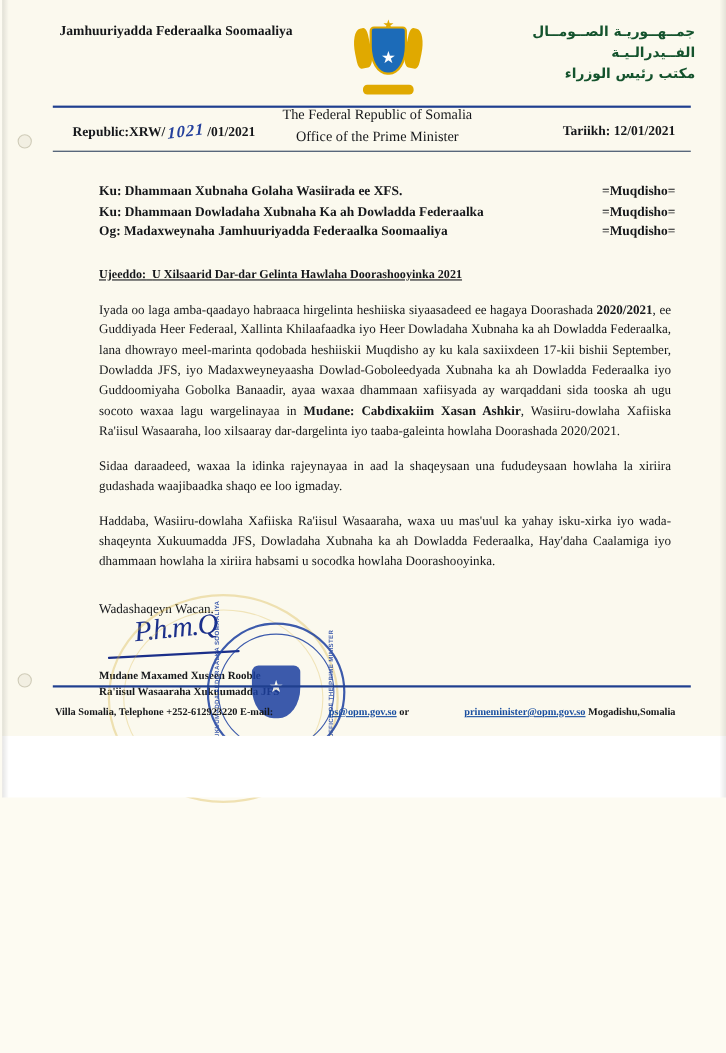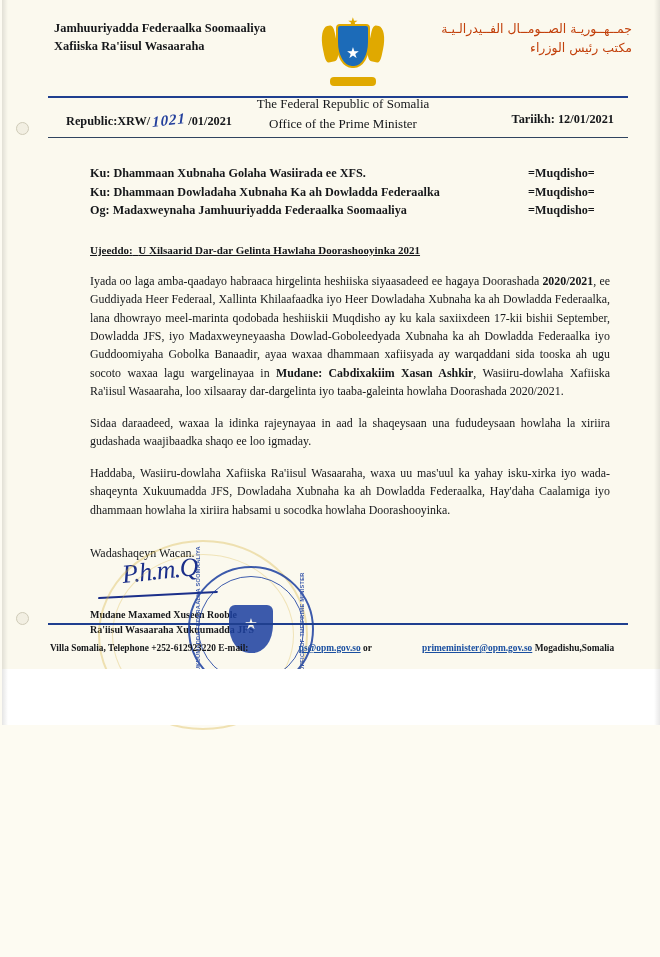--- a/index.html
+++ b/index.html
@@ -49,24 +49,24 @@
     font-family: "Liberation Serif", serif;
     font-weight: bold;
     font-size: 12.4px;
     line-height: 1.45;
     color: #15171a;
     padding-top: 6px;
     width: 230px;
   }
   .hdr-right {
     font-family: "DejaVu Sans", sans-serif;
-    font-weight: normal;
+    font-weight: bold;
     font-size: 12.5px;
     line-height: 1.5;
-    color: #c2410c;
+    color: #14532d;
     text-align: right;
     direction: rtl;
     padding-top: 6px;
     width: 210px;
   }
   .crest {
     width: 62px; height: 74px;
     position: relative;
     flex: 0 0 62px;
     margin-top: 2px;
@@ -154,21 +154,21 @@
   .addr {
     padding: 26px 48px 0 88px;
     font-family: "Liberation Serif", serif;
     font-size: 12.2px;
     font-weight: bold;
     color: #15171a;
     line-height: 1.52;
   }
   .addr-row { display: flex; }
   .addr-row .who { flex: 1 1 auto; }
-  .addr-row .place { flex: 0 0 86px; text-align: left; }
+  .addr-row .place { flex: 0 0 86px; text-align: right; }
 
   
   .subject {
     padding: 24px 48px 0 88px;
     font-family: "Liberation Serif", serif;
     font-size: 11px;
     font-weight: bold;
     color: #15171a;
   }
   .subject u { text-decoration: underline; }
@@ -325,21 +325,20 @@
 <div class="page">
   <div class="sheet">
 
     <div class="hole h1"></div>
     <div class="hole h2"></div>
 
     <div class="header">
       <div class="hdr-row">
         <div class="hdr-left">
           <div>Jamhuuriyadda Federaalka Soomaaliya</div>
-          <div>Xafiiska Ra'iisul Wasaaraha</div>
         </div>
 
         <div class="crest">
           <div class="top-star">★</div>
           <div class="wing-l"></div>
           <div class="wing-r"></div>
           <div class="shield">
             <div class="star">★</div>
           </div>
           <div class="base"></div>

